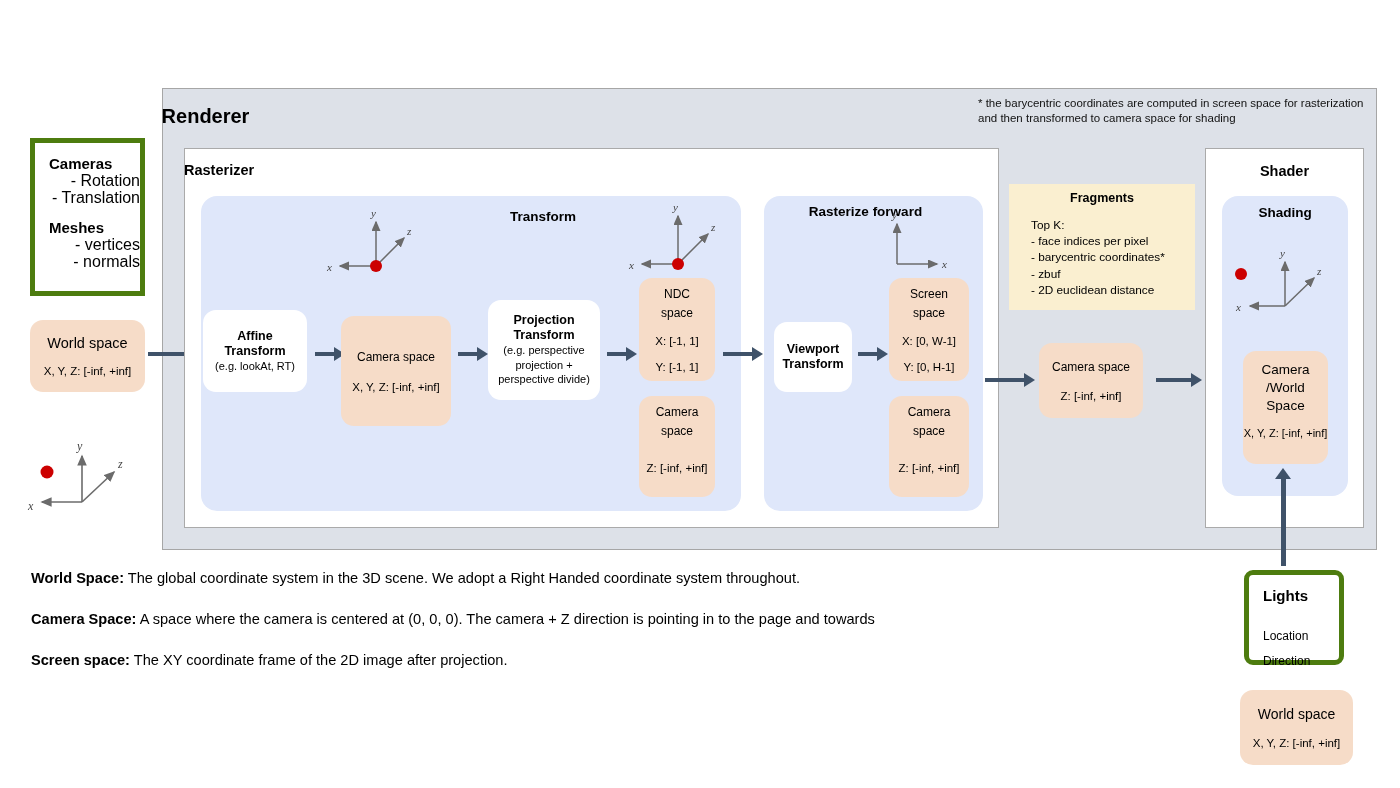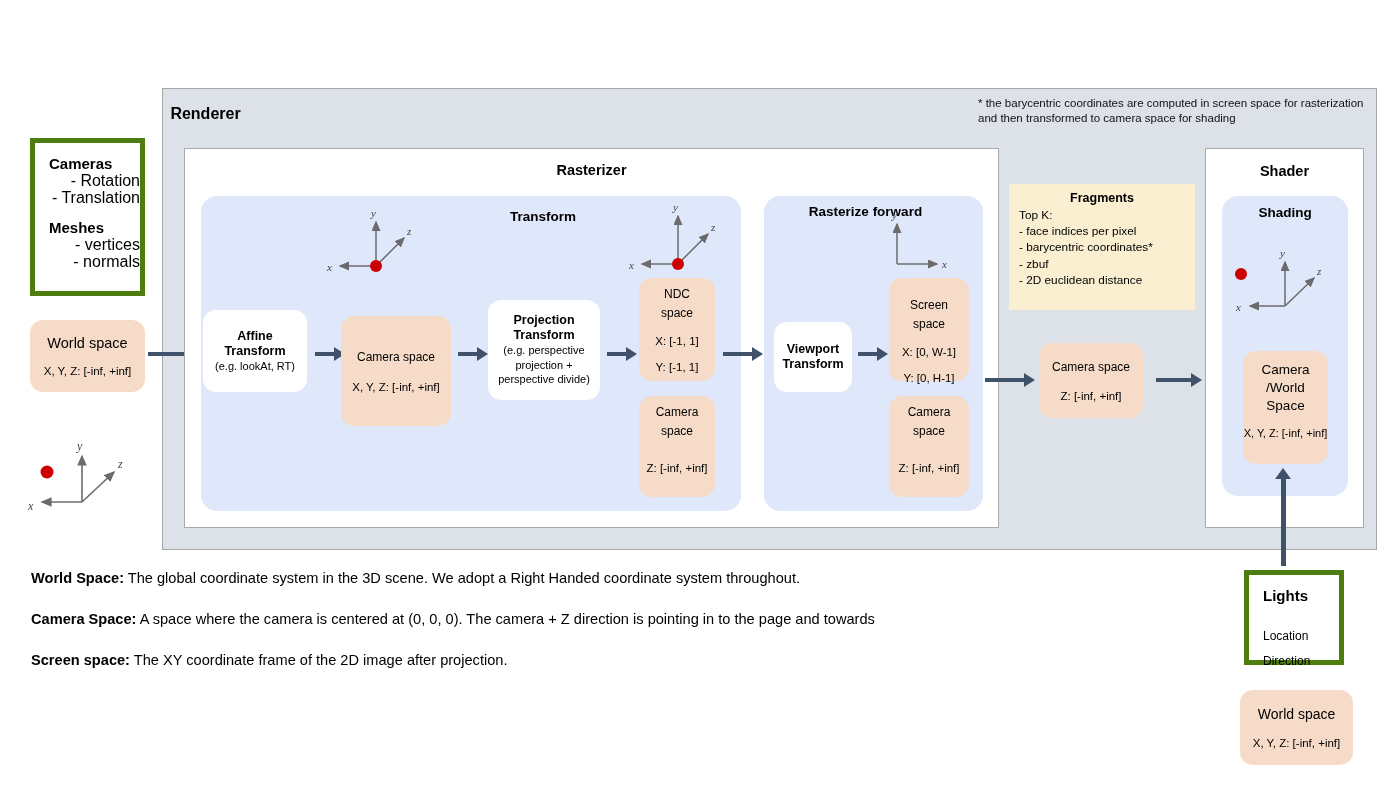--- a/index.html
+++ b/index.html
@@ -13,35 +13,35 @@
   }
   .abs{position:absolute;box-sizing:border-box;}
 
   
   #renderer-box{
     left:162px;top:88px;width:1215px;height:462px;
     background:#dde1e8;border:1px solid #a6a6a6;
   }
   #renderer-title{
     left:162px;top:105px;width:967px;
-    text-align:center;font-weight:bold;font-size:16px;
+    text-align:center;font-weight:bold;font-size:20px;
   }
   #renderer-title span{position:relative;left:-440px;}
   #footnote{
     left:978px;top:96px;width:390px;
     font-size:11.5px;line-height:15px;color:#111;
   }
 
   
   #rasterizer-box{
     left:184px;top:148px;width:815px;height:380px;
     background:#ffffff;border:1px solid #aaaaaa;
   }
   #rasterizer-title{
-    left:184px;top:162px;width:815px;text-align:center;
+    left:184px;top:162px;width:815px;text-align:left;
     font-weight:bold;font-size:14.5px;
   }
 
   
   .bluepanel{background:#dfe7fa;border-radius:16px;}
   #transform-panel{left:201px;top:196px;width:540px;height:315px;}
   #rasterfwd-panel{left:764px;top:196px;width:219px;height:315px;}
   .panel-title{font-weight:bold;font-size:13.5px;text-align:center;}
   #transform-title{left:201px;top:209px;width:540px;}
   #transform-title span{position:relative;left:72px;}
@@ -72,21 +72,21 @@
   #world-space-box .range{margin-top:11px;}
 
   #camera-space-1{left:341px;top:316px;width:110px;height:110px;justify-content:center;}
   #camera-space-1 .range{margin-top:13px;}
 
   #ndc-box{left:639px;top:278px;width:76px;height:103px;padding-top:7px;}
   #ndc-box .range{margin-top:11px;}
   #cam-box-2{left:639px;top:396px;width:76px;height:101px;padding-top:7px;}
   #cam-box-2 .range{margin-top:20px;}
 
-  #screen-box{left:889px;top:278px;width:80px;height:103px;padding-top:18px;}
+  #screen-box{left:889px;top:278px;width:80px;height:103px;padding-top:7px;}
   #screen-box .range{margin-top:11px;}
   #cam-box-3{left:889px;top:396px;width:80px;height:101px;padding-top:7px;}
   #cam-box-3 .range{margin-top:20px;}
 
   #cam-box-4{left:1039px;top:343px;width:104px;height:75px;justify-content:center;}
   #cam-box-4 .range{margin-top:12px;}
 
   #camworld-box{left:1243px;top:351px;width:85px;height:113px;padding-top:10px;}
   #camworld-box .name{font-size:13.5px;line-height:18px;}
   #camworld-box .range{margin-top:11px;font-size:11px;}
@@ -94,36 +94,36 @@
   #world-space-box-2{left:1240px;top:690px;width:113px;height:75px;justify-content:center;}
   #world-space-box-2 .name{font-size:14px;}
   #world-space-box-2 .range{margin-top:12px;}
 
   
   #fragments-box{
     left:1009px;top:184px;width:186px;height:126px;
     background:#faefd0;padding:7px 10px 0 10px;
   }
   #fragments-title{font-weight:bold;font-size:12.5px;text-align:center;margin-bottom:2px;}
-  #fragments-box ul{list-style:none;margin:0;padding:0;font-size:11.8px;line-height:16.2px;}
+  #fragments-box ul{list-style:none;margin:12px;padding:0;font-size:11.8px;line-height:16.2px;}
 
   
   #shader-box{left:1205px;top:148px;width:159px;height:380px;background:#fff;border:1px solid #aaaaaa;}
   #shader-title{left:1205px;top:163px;width:159px;text-align:center;font-weight:bold;font-size:14.5px;}
   #shading-panel{left:1222px;top:196px;width:126px;height:300px;}
   #shading-title{left:1222px;top:205px;width:126px;}
 
   
   .infobox{background:#fff;border:5px solid #4d7c0f;}
   #cameras-meshes-box{left:30px;top:138px;width:115px;height:158px;padding:12px 0 0 14px;}
   #cameras-meshes-box .hd{font-weight:bold;font-size:15px;}
   #cameras-meshes-box .li{font-size:16px;line-height:17px;text-align:right;}
   #cameras-meshes-box .gap{height:13px;}
 
-  #lights-box{left:1244px;top:570px;width:100px;height:95px;padding:12px 0 0 14px;}
+  #lights-box{left:1244px;top:570px;width:100px;height:95px;padding:12px 0 0 14px;border-radius:9px;}
   #lights-box .hd{font-weight:bold;font-size:15px;}
   #lights-box .li{font-size:12px;line-height:17px;margin-top:8px;}
   #lights-box .sp{height:16px;}
 
   
   .arrow-h{background:#3f5269;height:4px;}
   .arrow-h::after{
     content:"";position:absolute;right:-10px;top:-5px;
     border-top:7px solid transparent;border-bottom:7px solid transparent;
     border-left:11px solid #3f5269;

